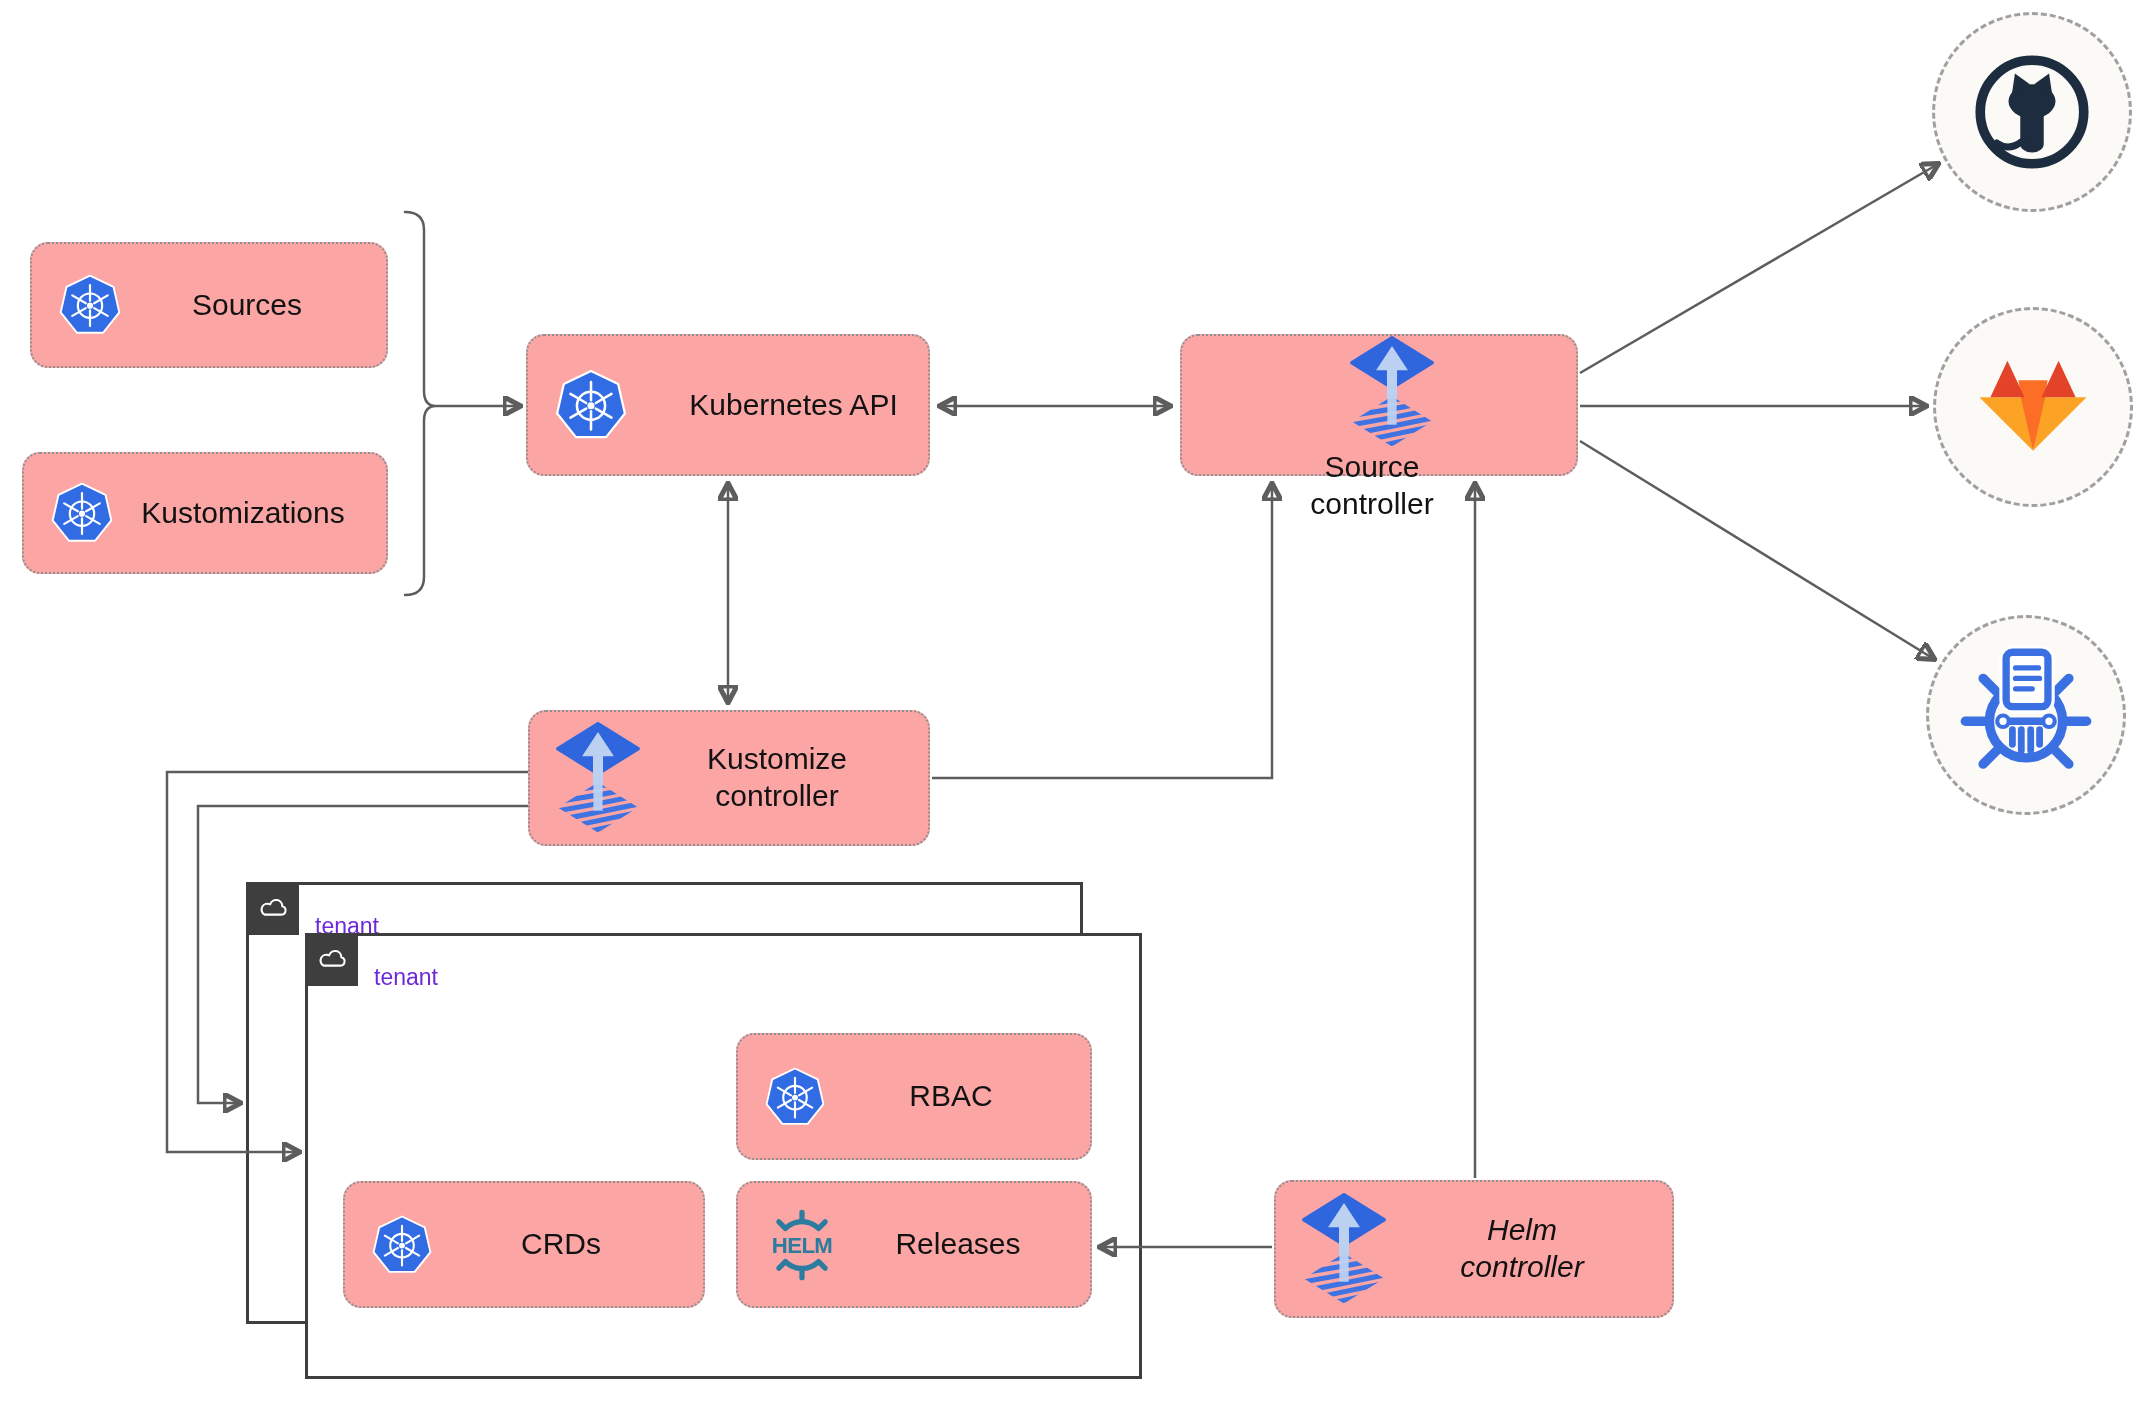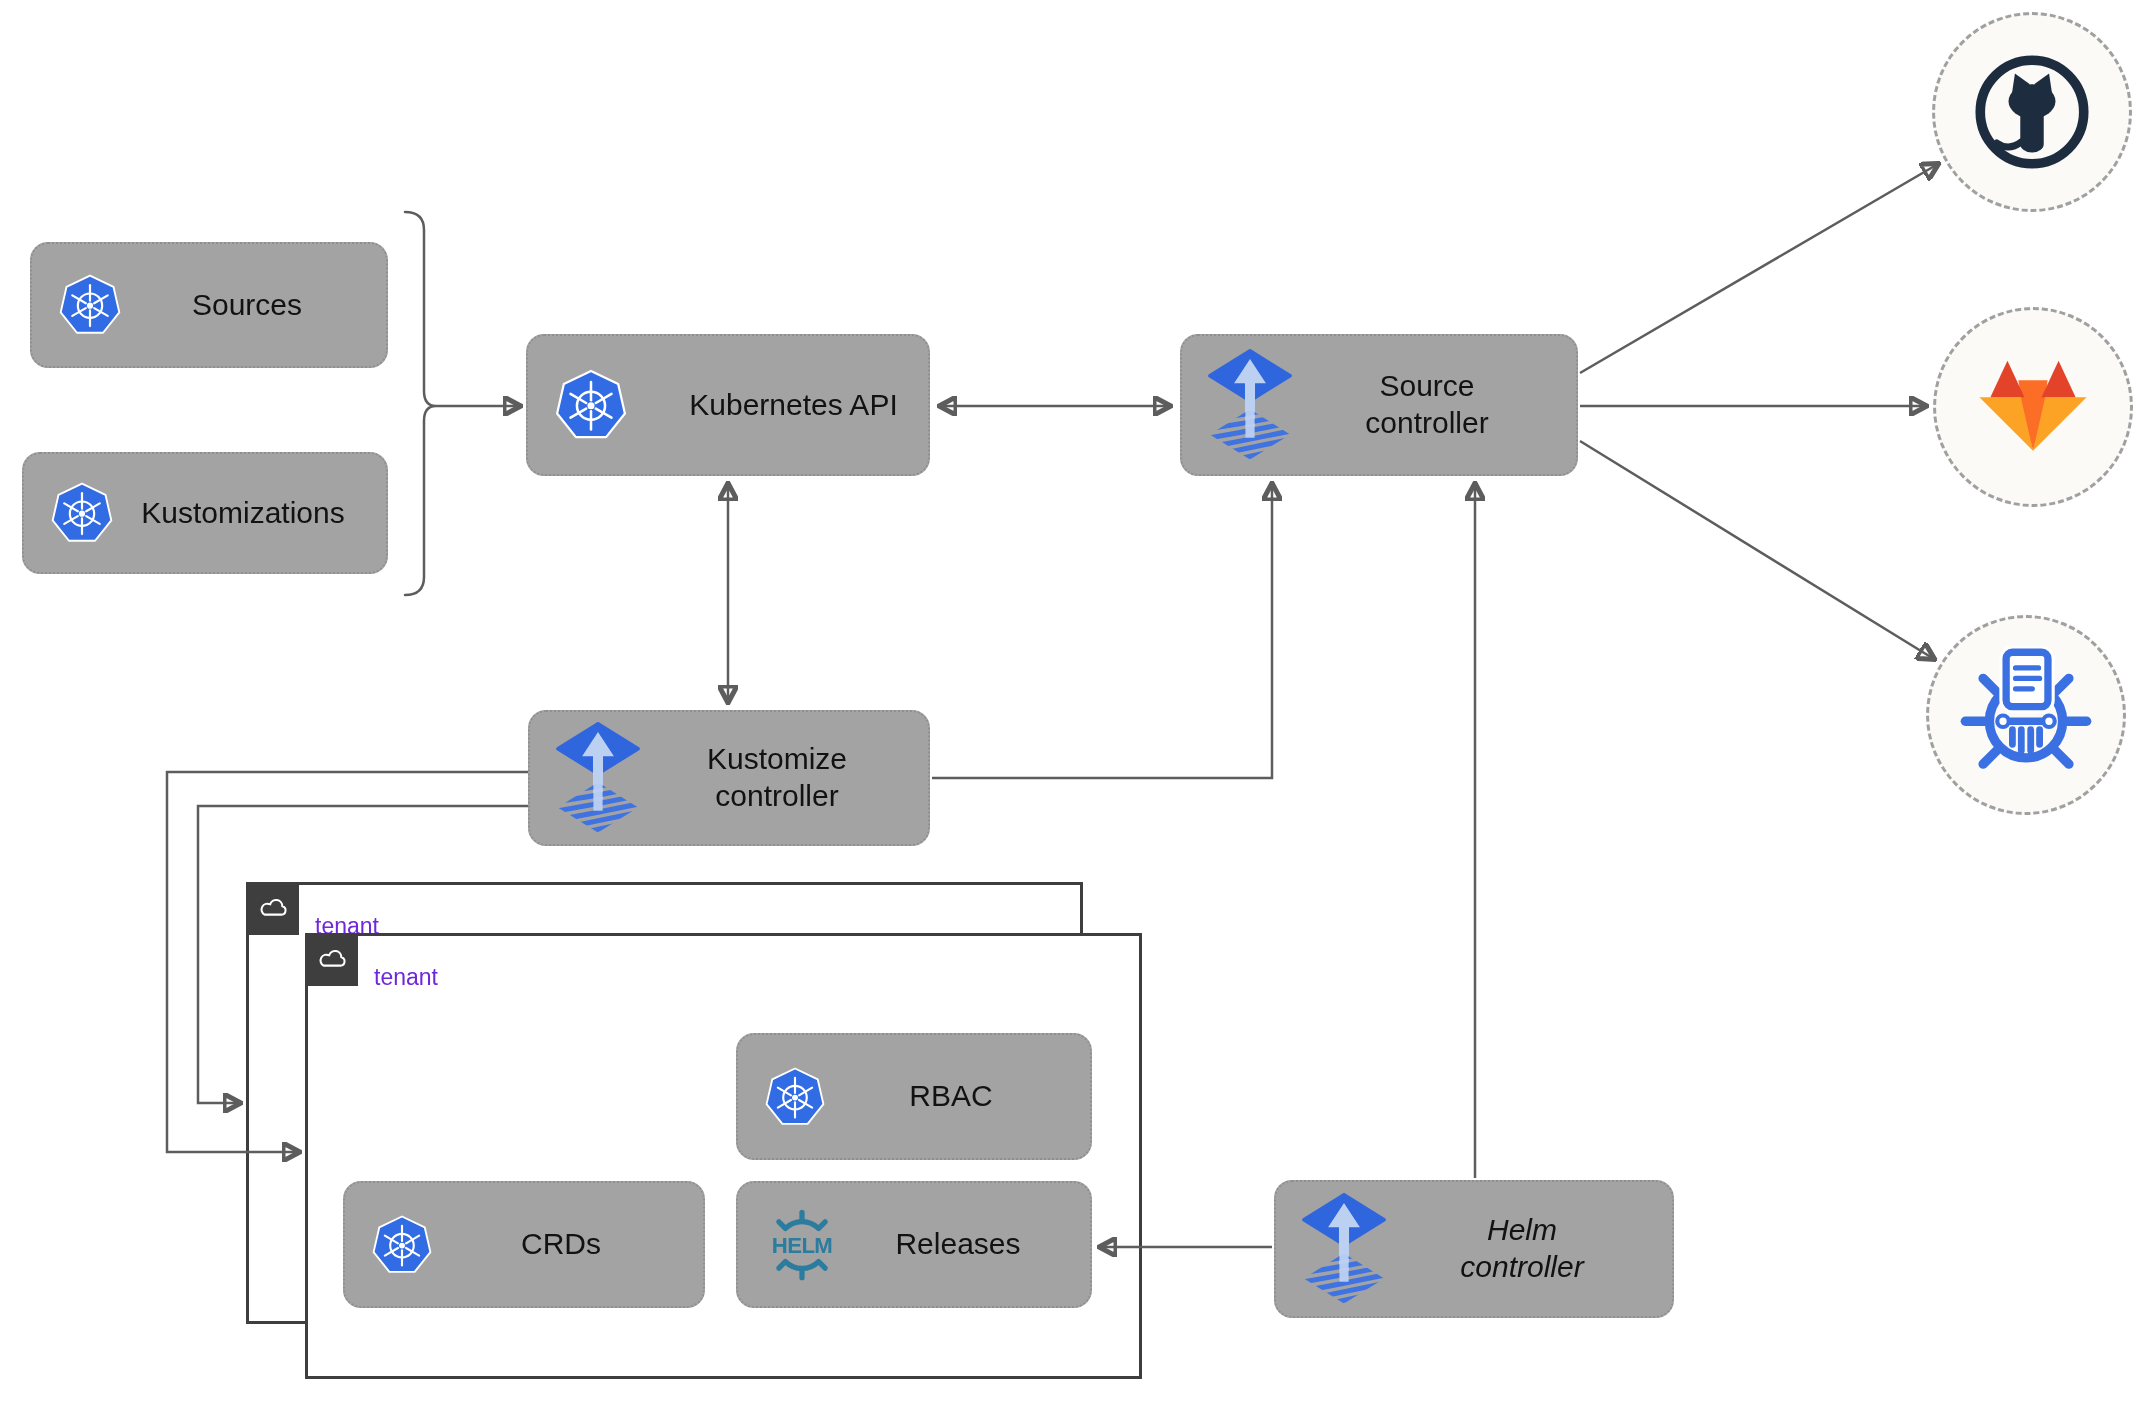--- a/index.html
+++ b/index.html
@@ -1,30 +1,30 @@
 <!DOCTYPE html>
 <html><head>
 <meta charset="utf-8">
 <style>
   html,body{margin:0;padding:0;background:#ffffff;font-family:"Liberation Sans",sans-serif;}
   .canvas{position:relative;width:2144px;height:1407px;background:#ffffff;overflow:hidden;}
 
   
-  .node{position:absolute;background:#a3a3a3;border:2px dotted #8f8f8f;border-radius:18px;
+  .node{position:absolute;background:#fca5a5;border:2px dotted #8f8f8f;border-radius:18px;
         display:flex;align-items:center;box-sizing:border-box;z-index:10;}
   .node .icon{margin-left:26px;flex:0 0 auto;}
   .node .label{flex:1;text-align:center;font-size:30px;color:#121212;line-height:1.22;
                padding-right:14px;}
   .node.flux-node .label{display:flex;justify-content:center;}
   .node.flux-node .label span{max-width:200px;display:inline-block;}
 
   #n-sources{left:30px;top:242px;width:358px;height:126px;}
   #n-kustomizations{left:22px;top:452px;width:366px;height:122px;}
   #n-k8sapi{left:526px;top:334px;width:404px;height:142px;gap:45px;}
-  #n-source{left:1180px;top:334px;width:398px;height:142px;}
+  #n-source{left:1180px;top:334px;width:398px;height:142px;flex-direction:column;}
   #n-kustomize{left:528px;top:710px;width:402px;height:136px;}
   #n-helm{left:1274px;top:1180px;width:400px;height:138px;font-style:italic;}
   #n-namespaces{left:343px;top:1033px;width:362px;height:127px;}
   #n-rbac{left:736px;top:1033px;width:356px;height:127px;}
   #n-crds{left:343px;top:1181px;width:362px;height:127px;align-items:center;}
   #n-releases{left:736px;top:1181px;width:356px;height:127px;}
 
   
   .tenant{position:absolute;background:#ffffff;border:3px solid #3e3e3e;box-sizing:border-box;}
   #tenant-outer{left:246px;top:882px;width:837px;height:442px;z-index:5;}

